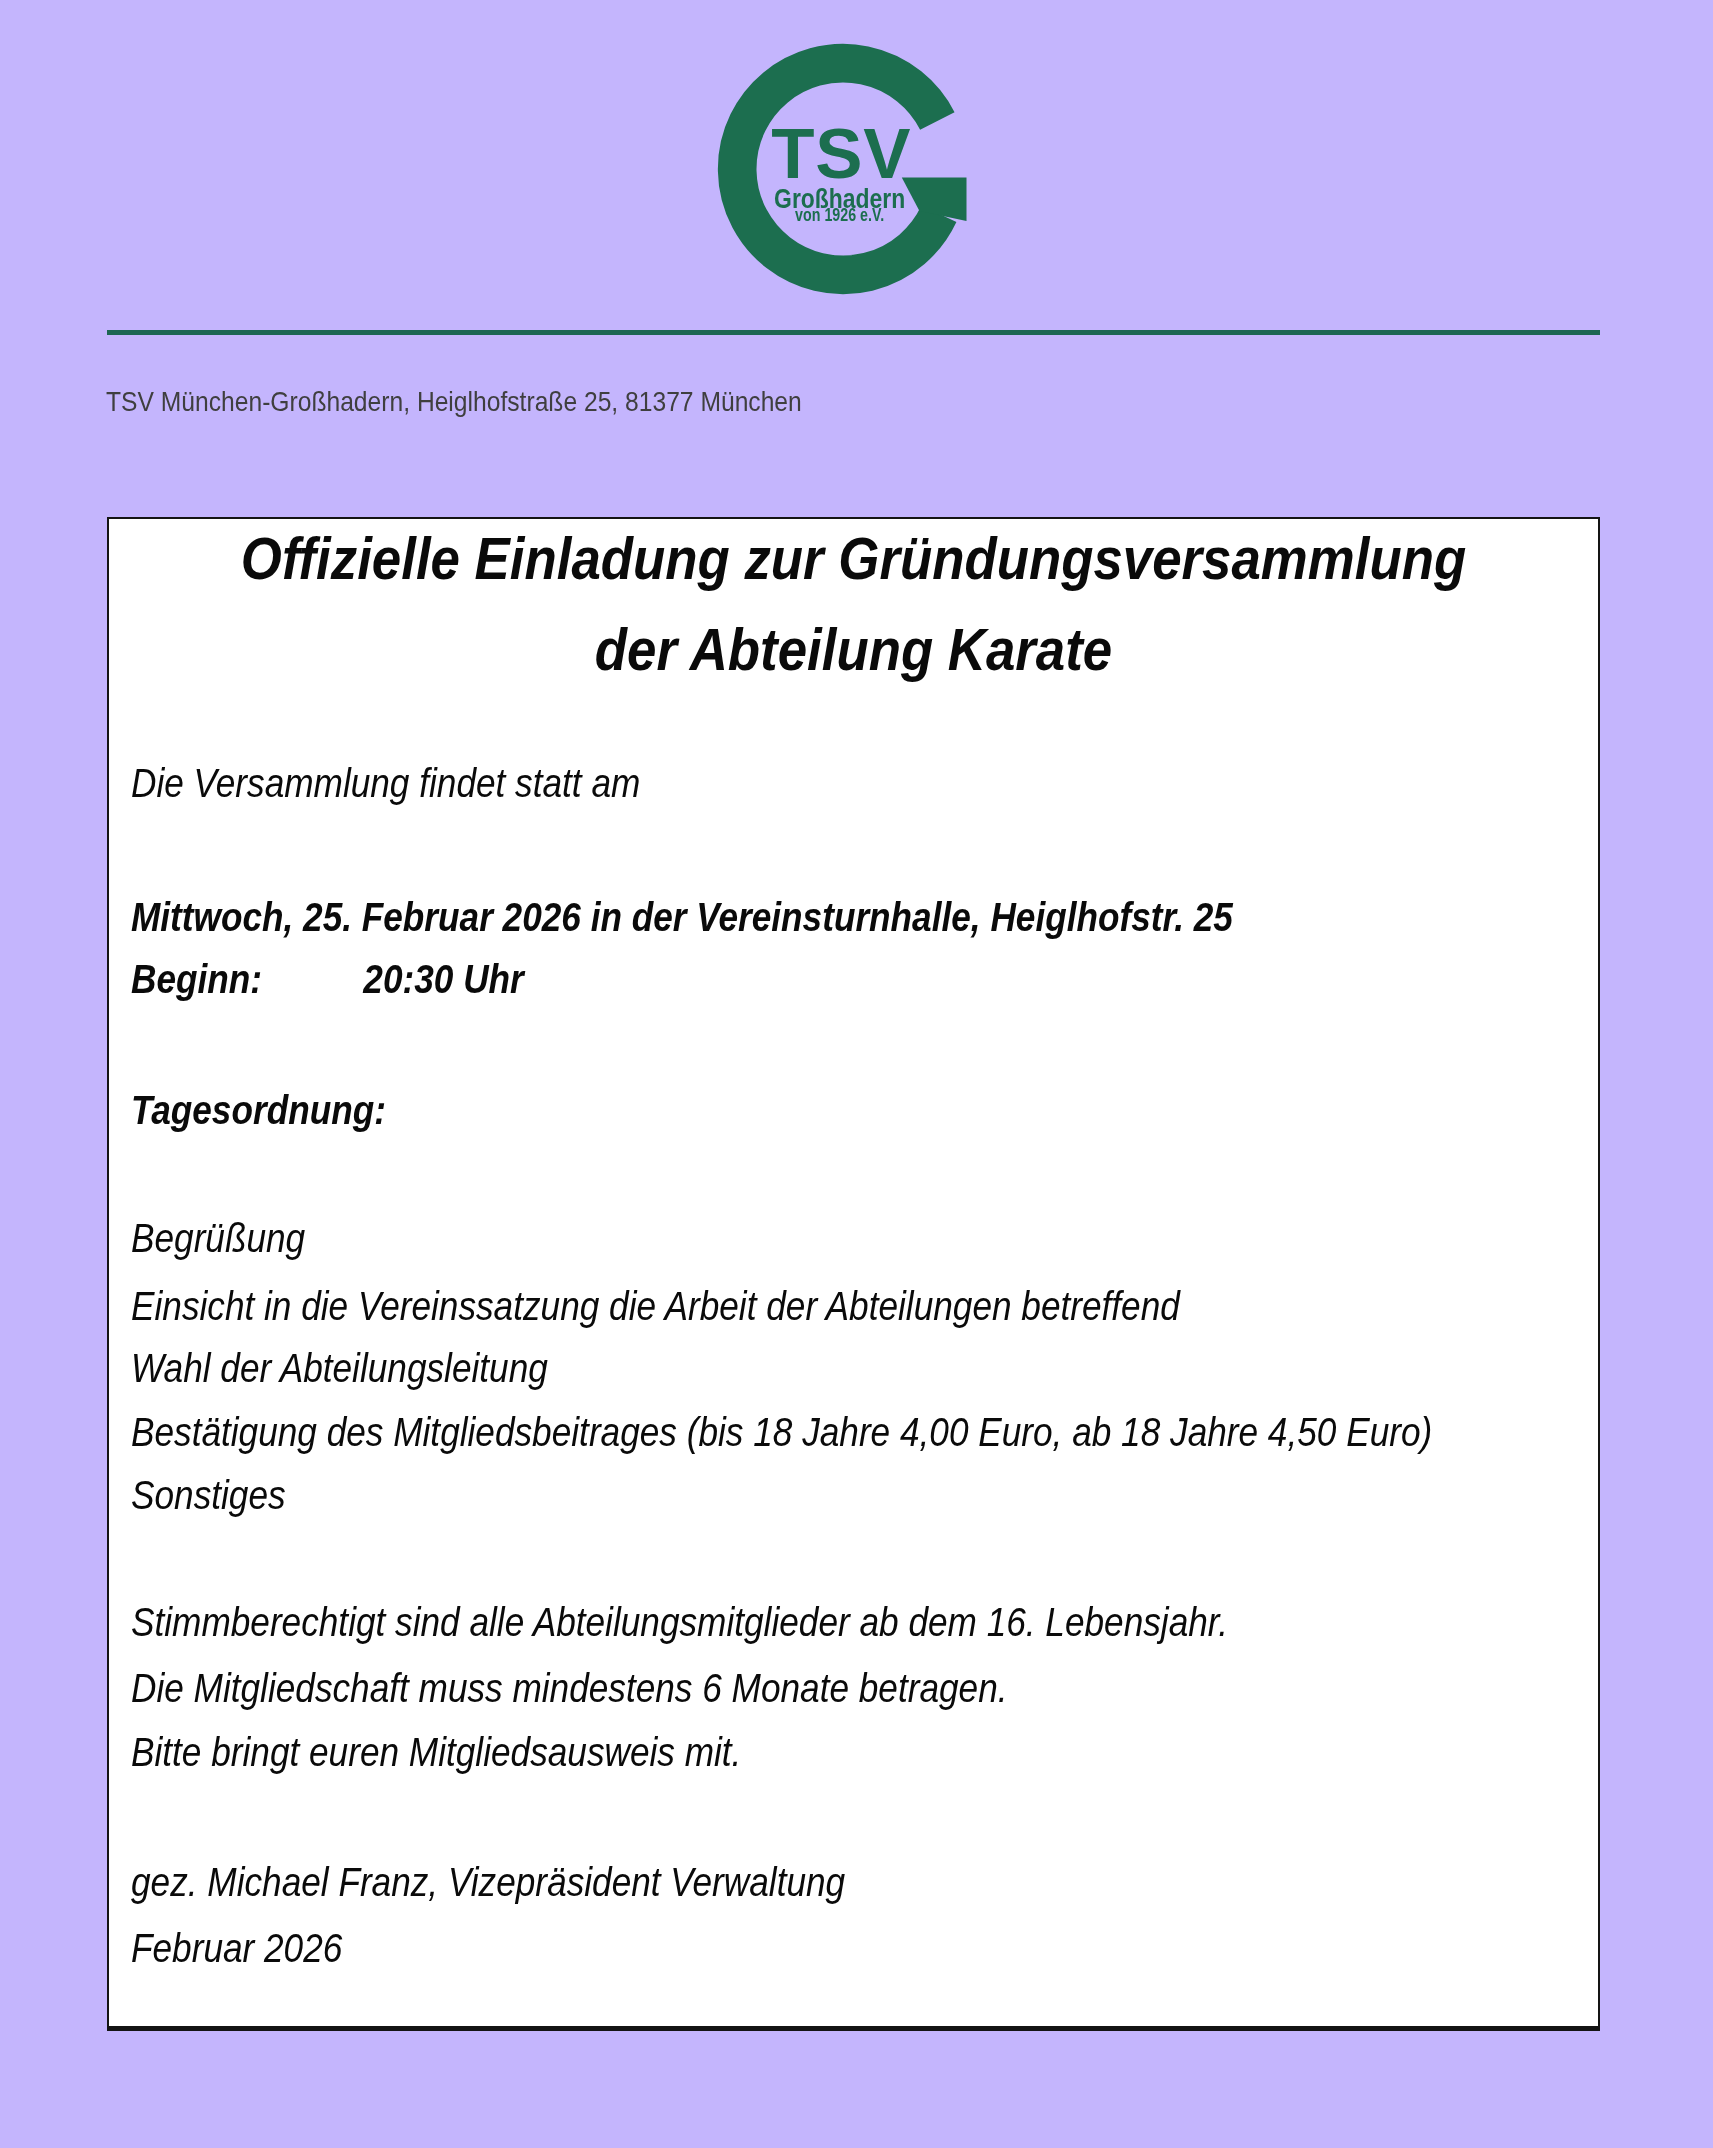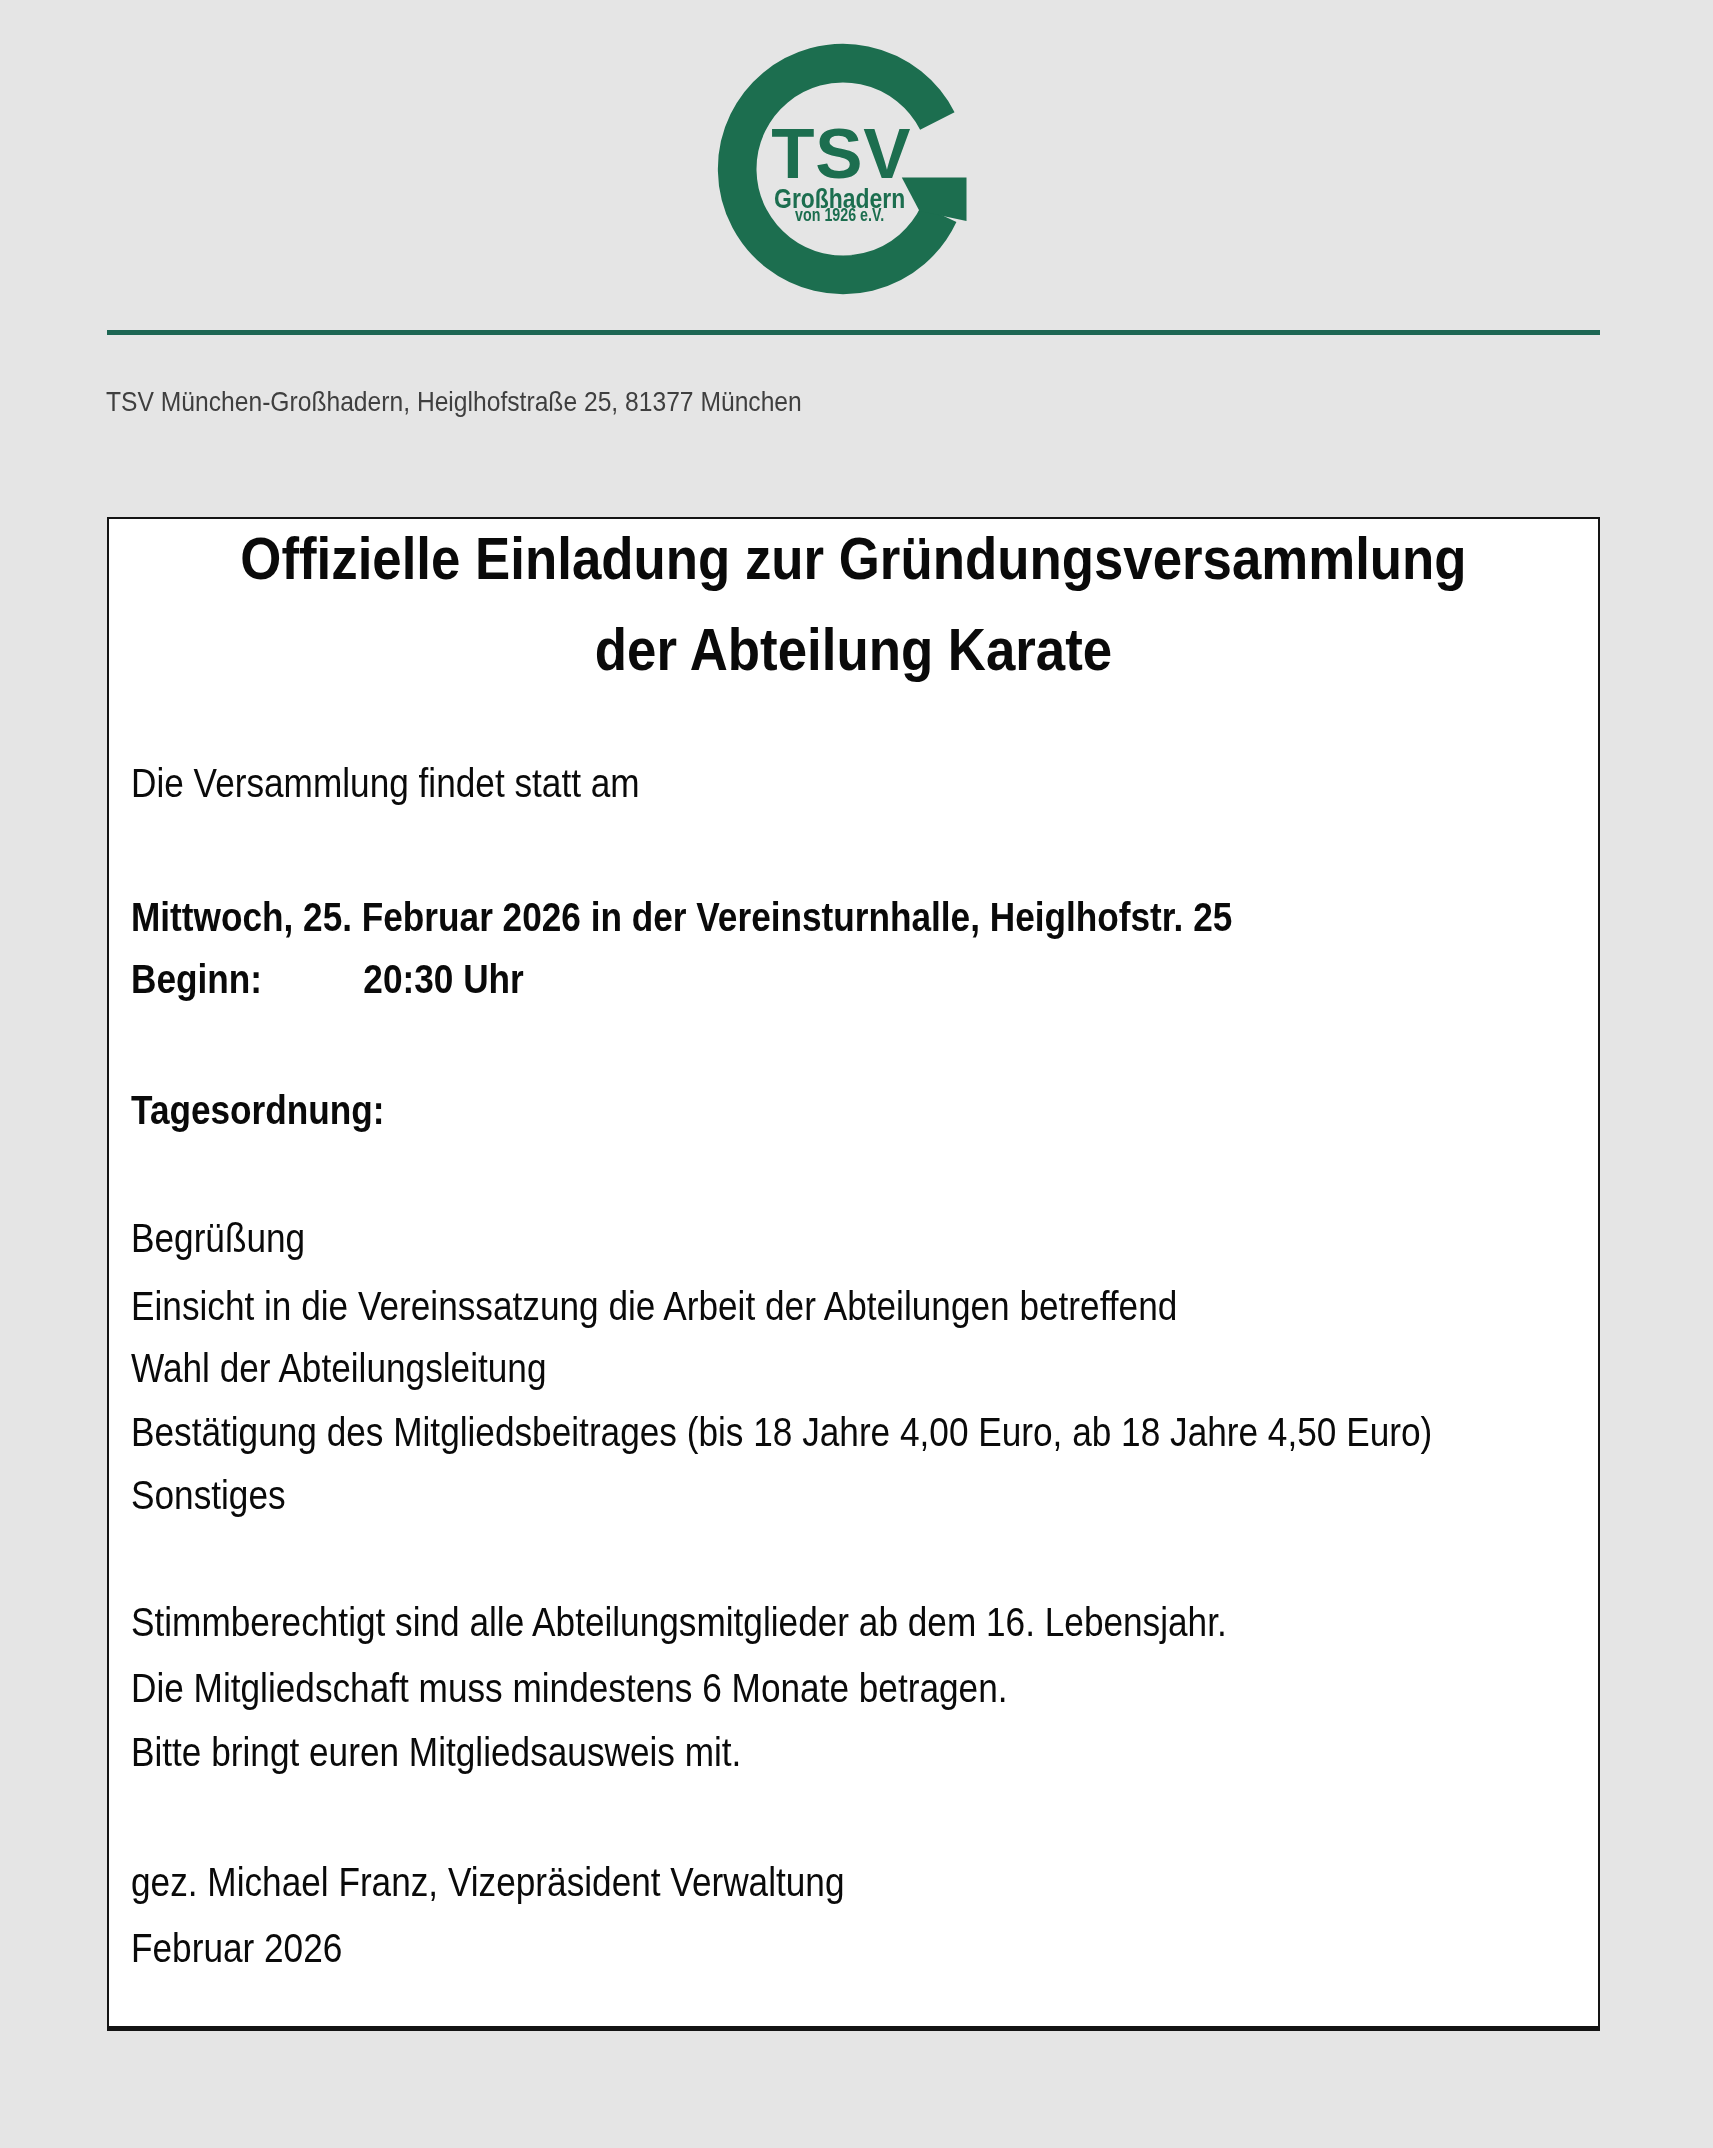--- a/index.html
+++ b/index.html
@@ -1,20 +1,20 @@
 <!DOCTYPE html>
 <html style="font-size:13.4px"><head>
 <meta charset="utf-8">
 <style>
   html, body { margin: 0; padding: 0; background: #ffffff; }
   .page {
     position: relative;
     width: 1713px;
     height: 2148px;
-    background: #e5e5e5;
+    background: #c4b5fd;
     font-family: "Liberation Sans", sans-serif;
     color: #0a0a0a;
     overflow: hidden;
   }
 
   
   .logo {
     position: absolute;
     left: 717px;
     top: 43px;
@@ -55,20 +55,21 @@
   .box {
     position: absolute;
     left: 107px;
     top: 517px;
     width: 1493px;
     height: 1514px;
     box-sizing: border-box;
     border: 2.5px solid #141414;
     border-bottom-width: 5px;
     background: #ffffff;
+    font-style: italic;
   }
   .line {
     position: absolute;
     left: 22px;
     font-size: 40px;
     line-height: 1.2;
     white-space: nowrap;
   }
   .cond { transform: scaleX(0.88); transform-origin: 0 50%; }
   .bold { font-weight: 700; }

